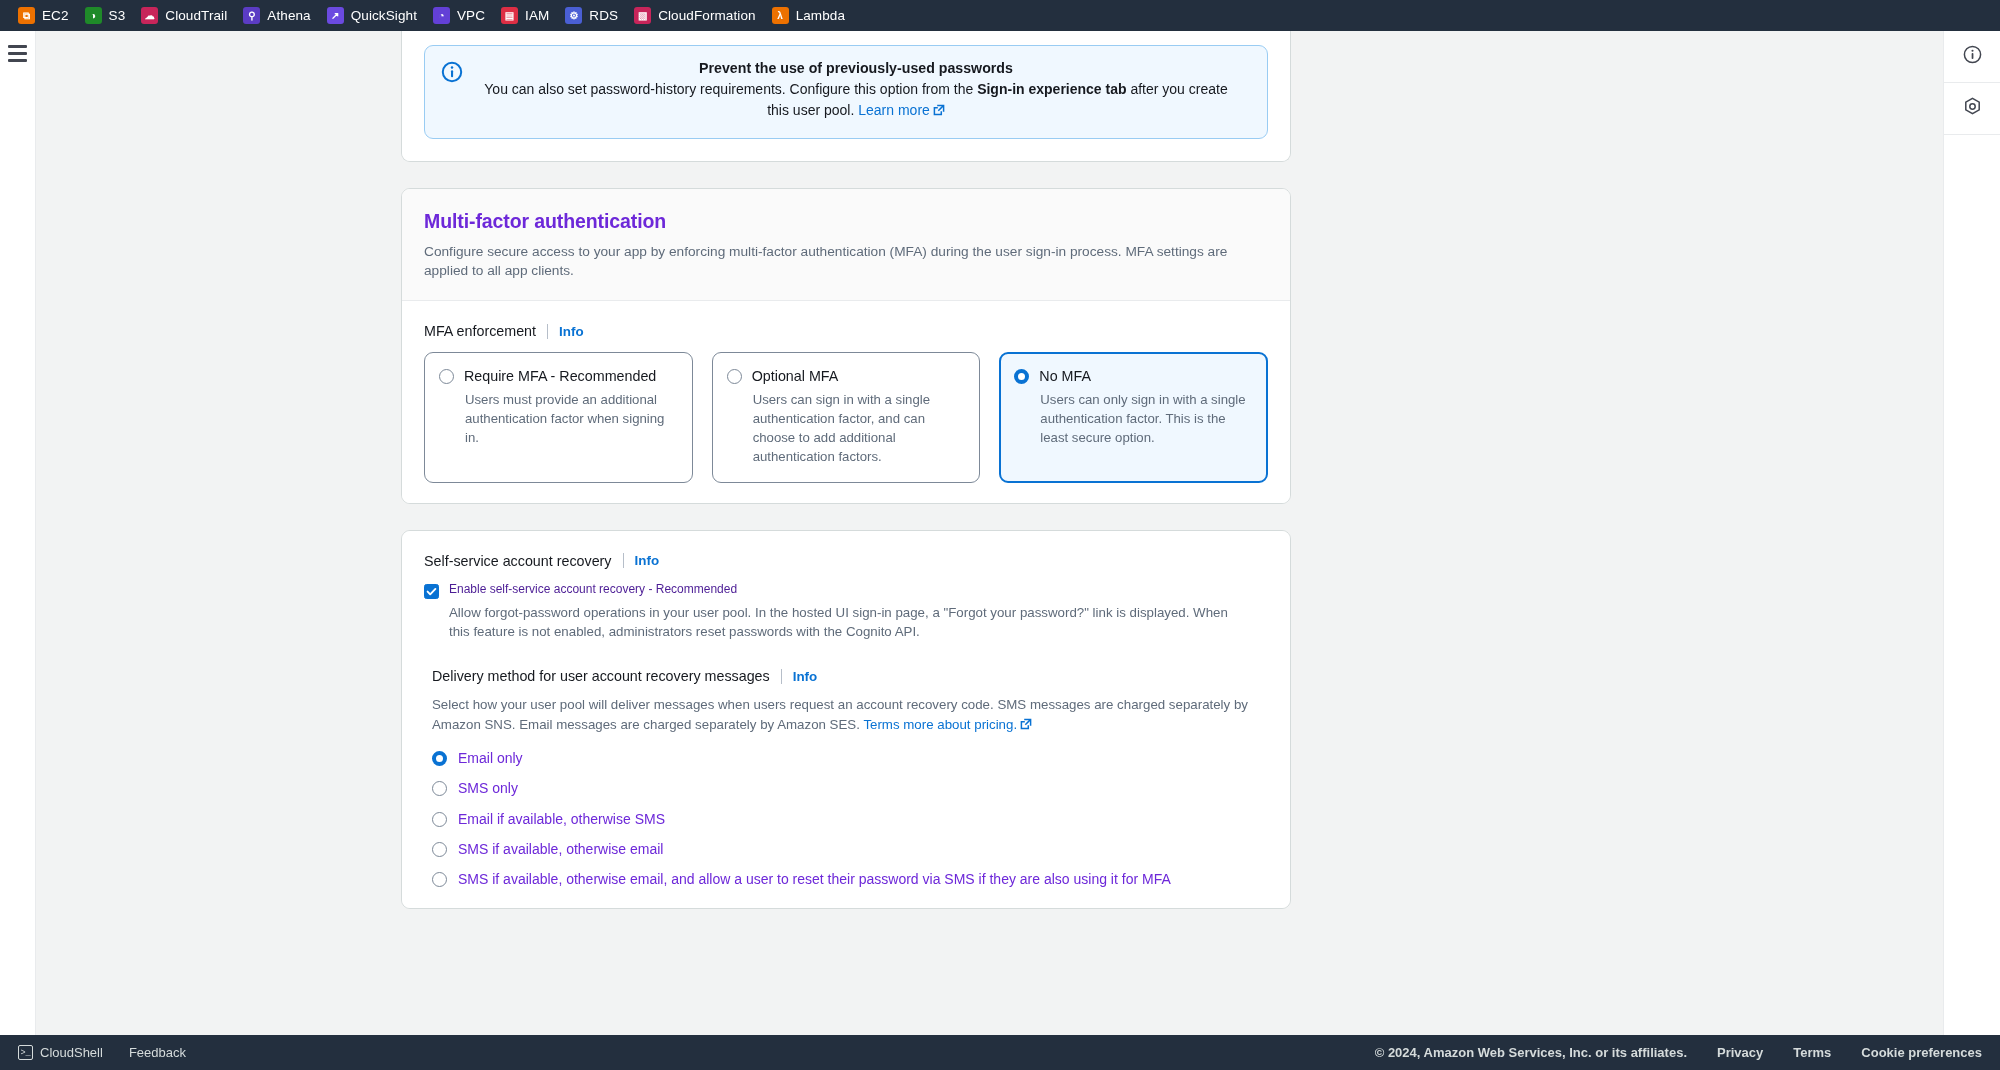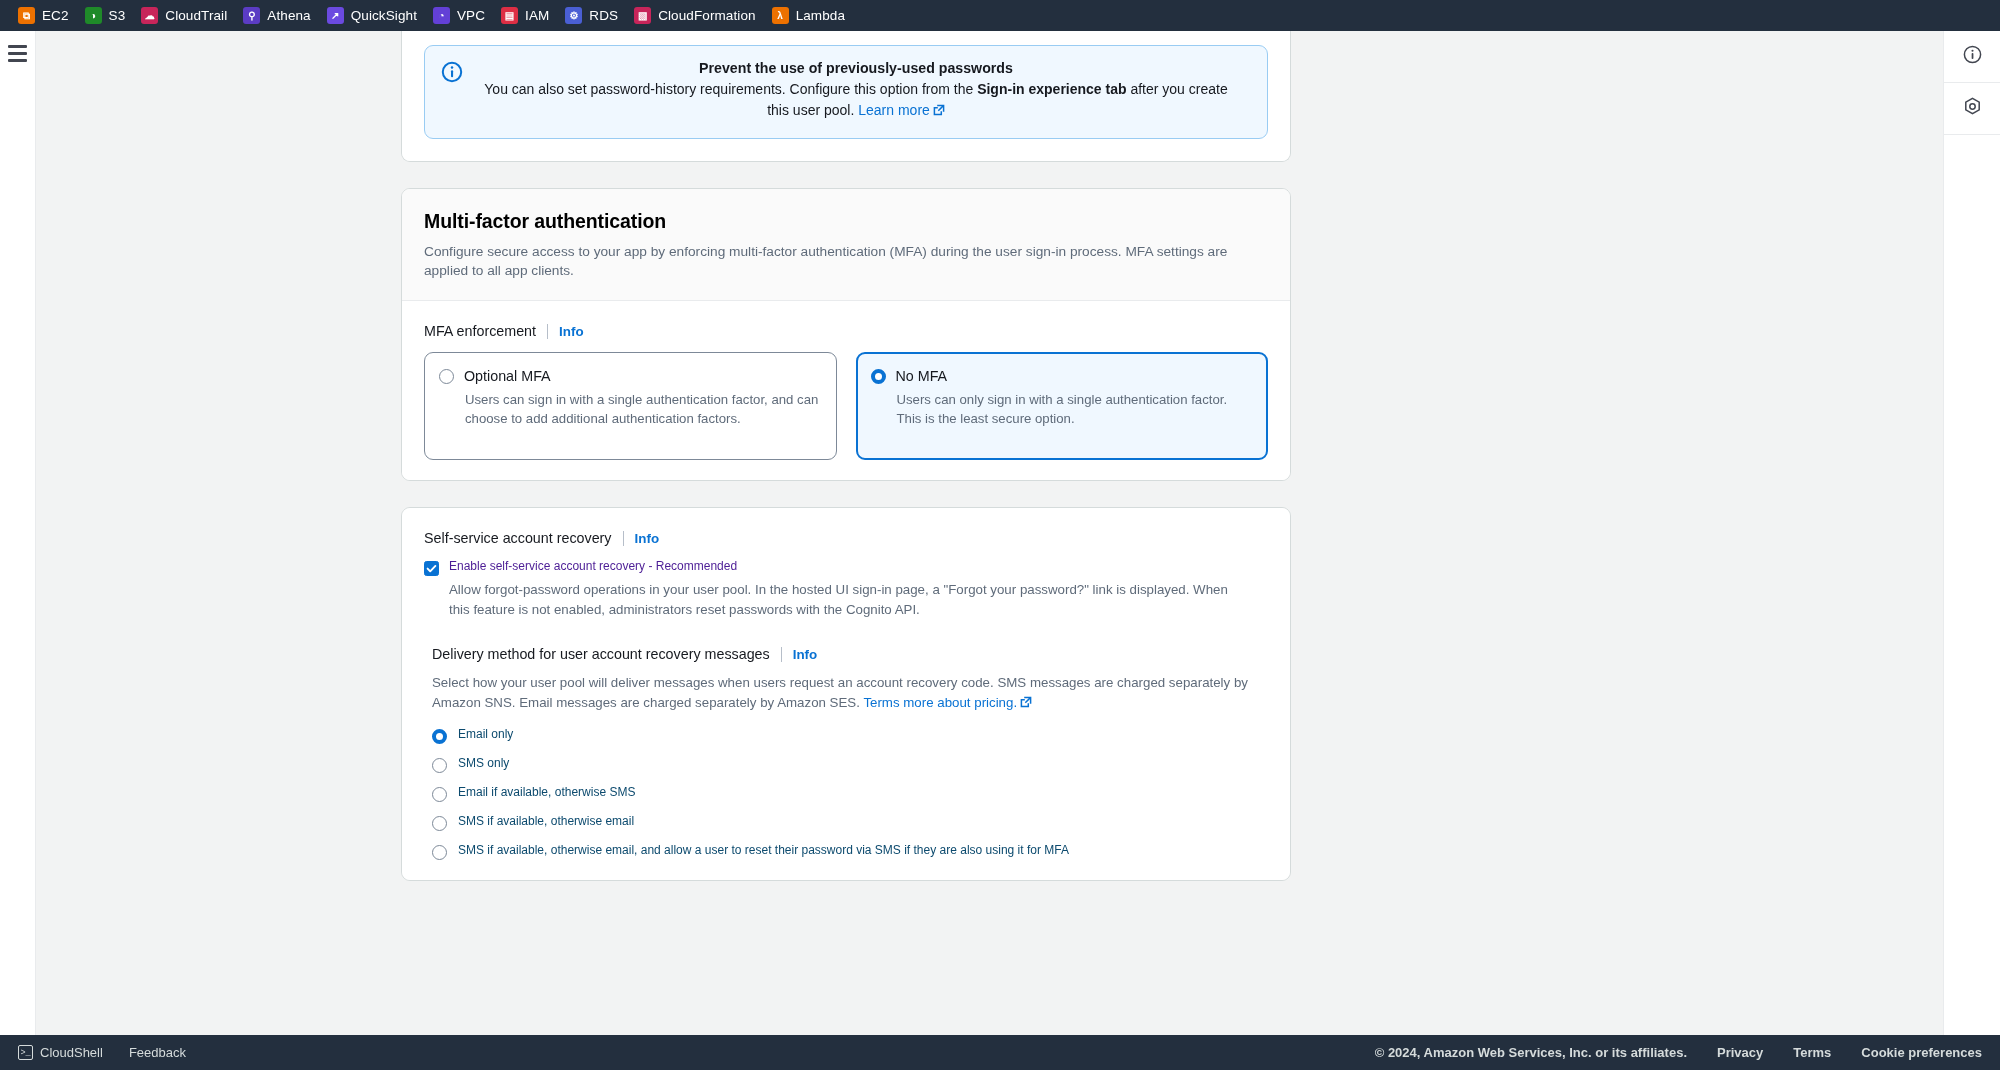--- a/index.html
+++ b/index.html
@@ -76,21 +76,21 @@
     border: 1px solid #d5dbdb;
     border-radius: 9px;
     margin-bottom: 26px;
     overflow: hidden;
   }
   .card-head {
     background: #fafafa;
     padding: 21px 22px 19px 22px;
     border-bottom: 1px solid #e9ebed;
   }
-  .card-title { font-size: 19.5px; font-weight: bold; color: #000000; letter-spacing: -.1px; }
+  .card-title { font-size: 19.5px; font-weight: bold; color: #6d28d9; letter-spacing: -.1px; }
   .card-sub {
     font-size: 13.7px; color: #5f6b7a; margin-top: 9px; line-height: 1.45;
   }
   .card-body { padding: 22px 22px 20px 22px; background: #ffffff; }
 
   
   .alert-wrap { padding: 0 22px 22px 22px; background: #ffffff; }
   .alert {
     background: #f0f8ff; border: 1px solid #99ccf3; border-radius: 9px;
     padding: 14px 16px 15px 16px; display: flex; gap: 13px;
@@ -147,21 +147,21 @@
   .cbx-label { font-size: 12px; color: #4c1d95; }
   .cbx-desc {
     font-size: 13.3px; color: #5f6b7a; line-height: 1.5; margin-top: 4px;
     margin-left: 25px; max-width: 790px;
   }
 
   
   .rlist { margin-top: 13px; }
   .rrow { display: flex; gap: 11px; align-items: flex-start; margin-bottom: 12px; cursor: pointer; }
   .rrow:last-child { margin-bottom: 0; }
-  .rrow-label { font-size: 12px; color: #0c4a6e; line-height: 1.3; }
+  .rrow-label { font-size: 14px; color: #6d28d9; line-height: 1.3; }
 
   .block { margin-top: 26px; margin-left: 8px; }
   .block-desc { font-size: 13.3px; color: #5f6b7a; line-height: 1.5; max-width: 830px; margin-top: -2px; }
 
   
   .bottombar {
     height: 35px; width: 100%; background: #232f3e;
     display: flex; align-items: center; padding: 0 18px;
     position: absolute; bottom: 0; left: 0;
   }
@@ -266,20 +266,29 @@
         <div class="card-body">
           <div class="field-label-row">
             <span class="field-label">MFA enforcement</span>
             <span class="sep-v"></span>
             <span class="info-link">Info</span>
           </div>
           <div class="tiles" id="mfa-tiles">
               <div class="tile">
                 <div class="tile-top">
                   <span class="radio"></span>
+                  <span class="tile-label">Require MFA - Recommended</span>
+                </div>
+                <div class="tile-body">
+                  <div class="tile-desc">Users must provide an additional authentication factor when signing in.</div>
+                </div>
+              </div>
+              <div class="tile">
+                <div class="tile-top">
+                  <span class="radio"></span>
                   <span class="tile-label">Optional MFA</span>
                 </div>
                 <div class="tile-body">
                   <div class="tile-desc">Users can sign in with a single authentication factor, and can choose to add additional authentication factors.</div>
                 </div>
               </div>
               <div class="tile sel">
                 <div class="tile-top">
                   <span class="radio on"></span>
                   <span class="tile-label">No MFA</span>

